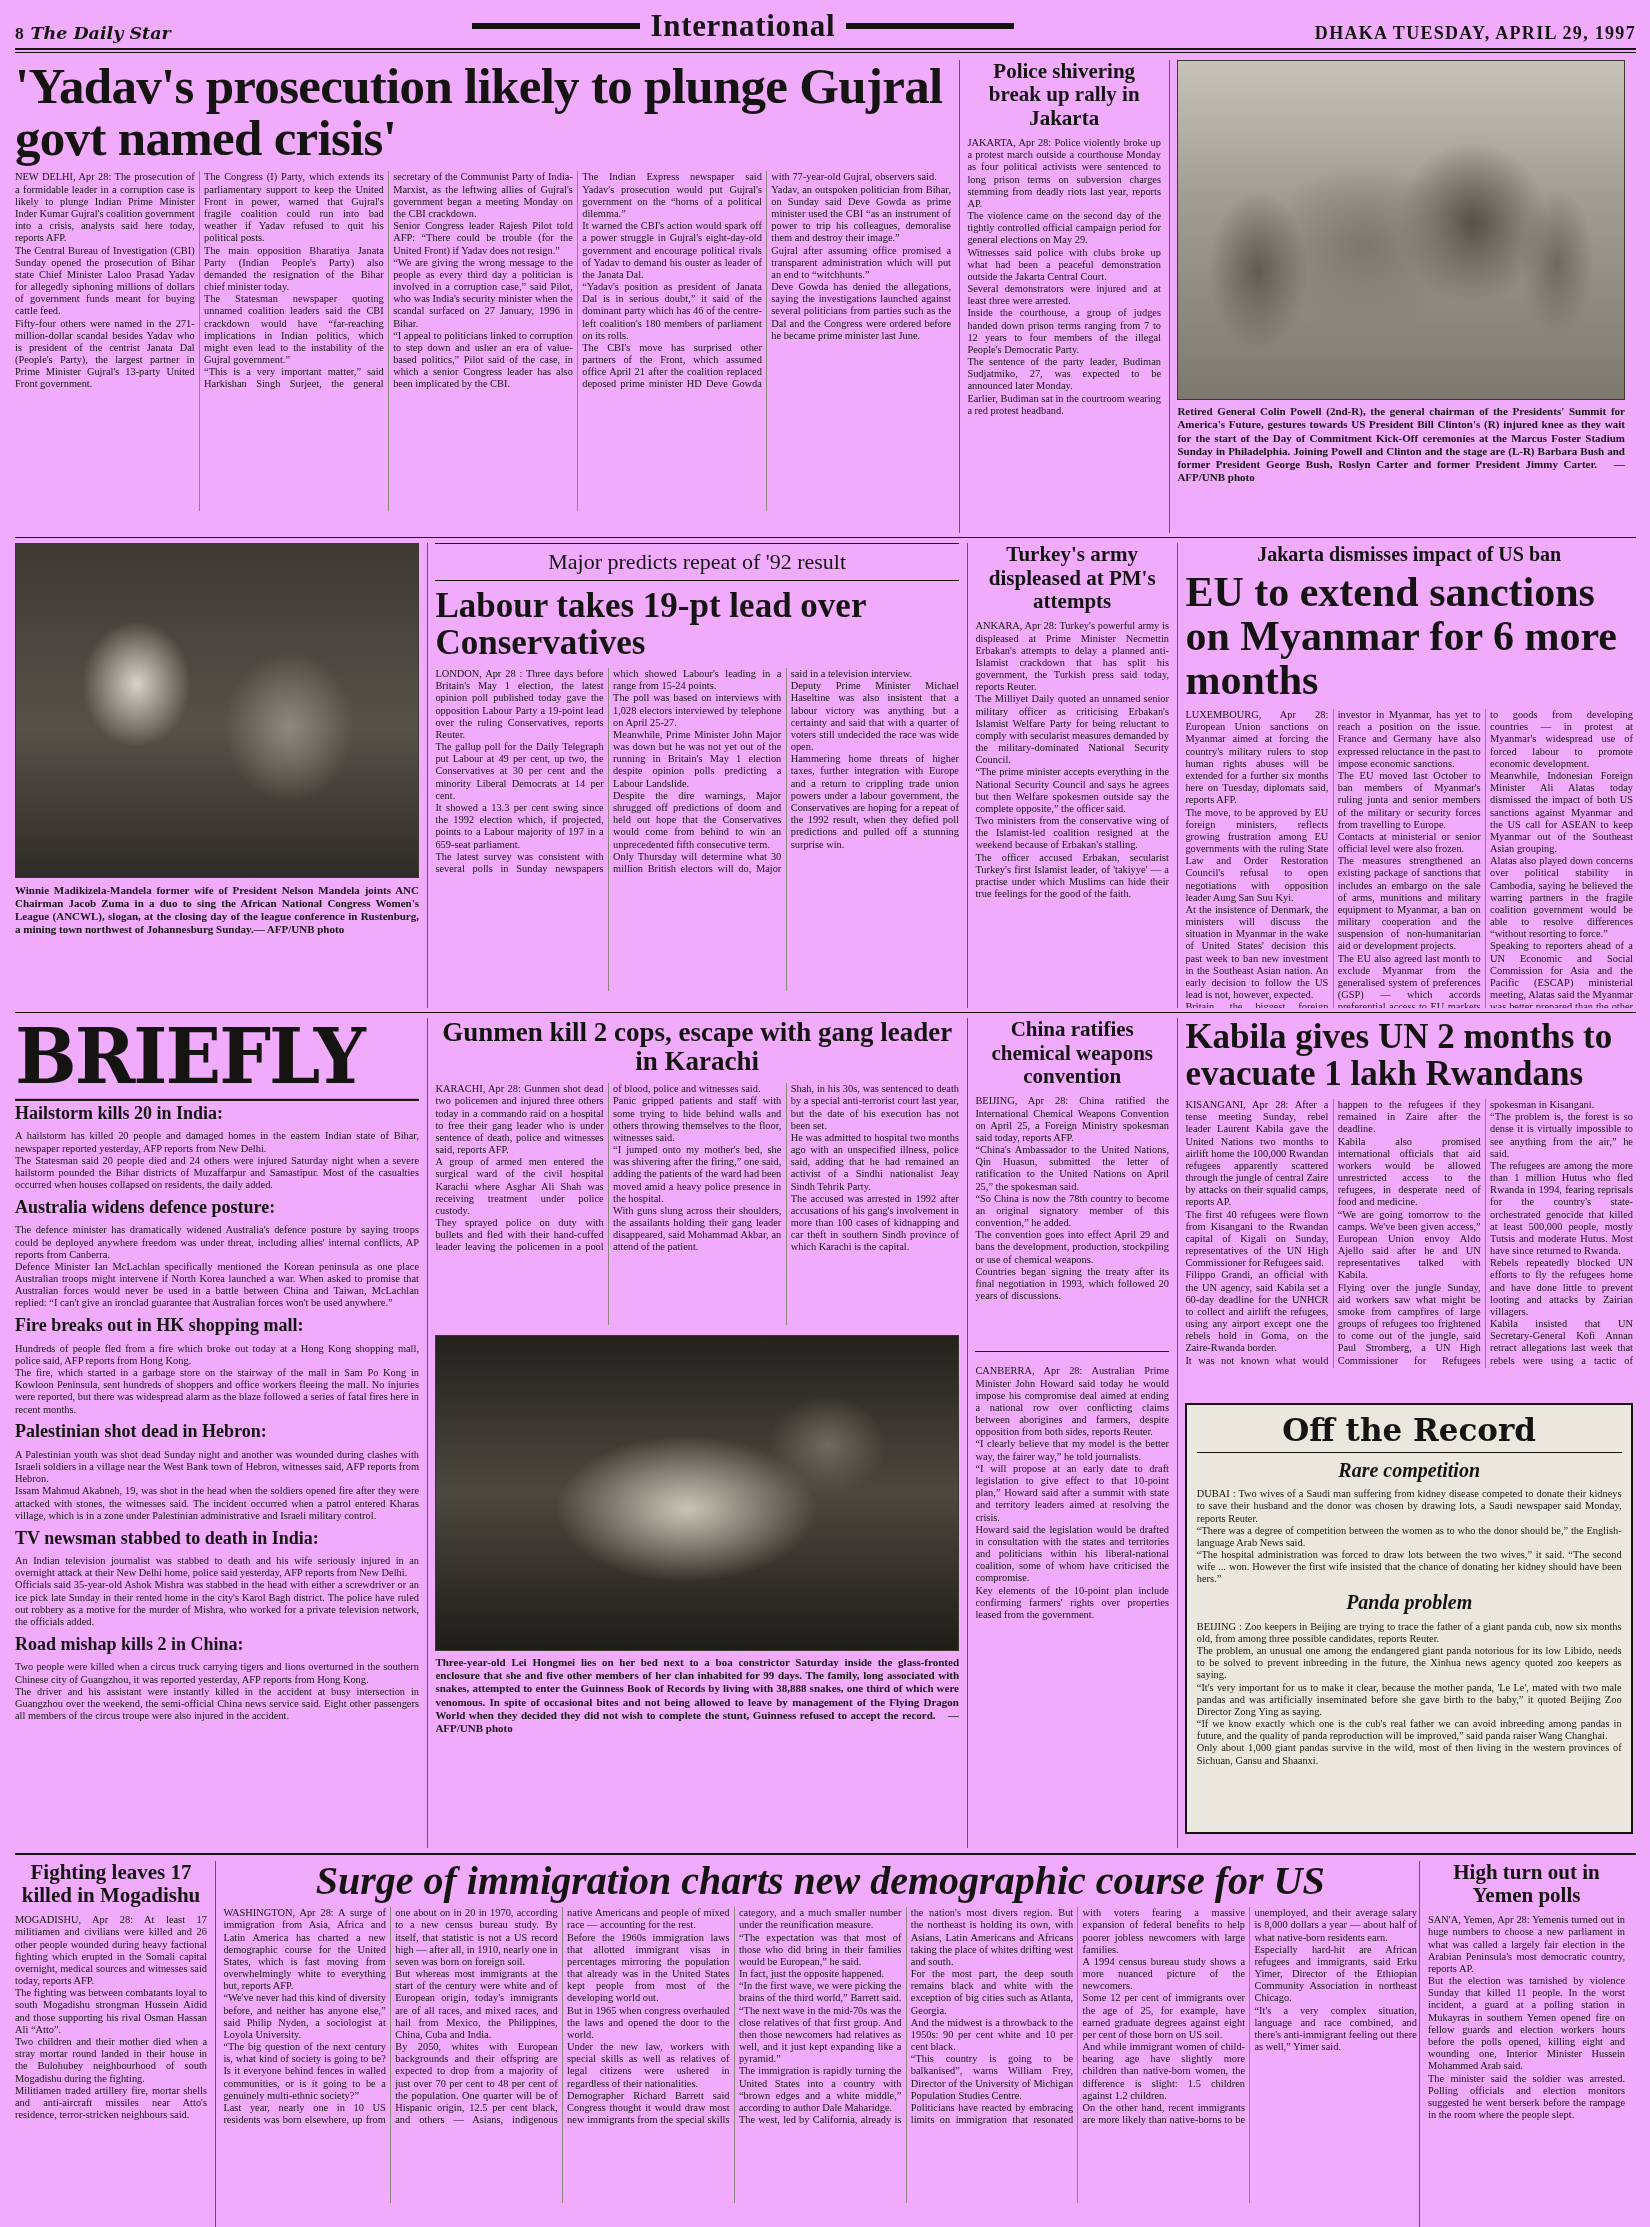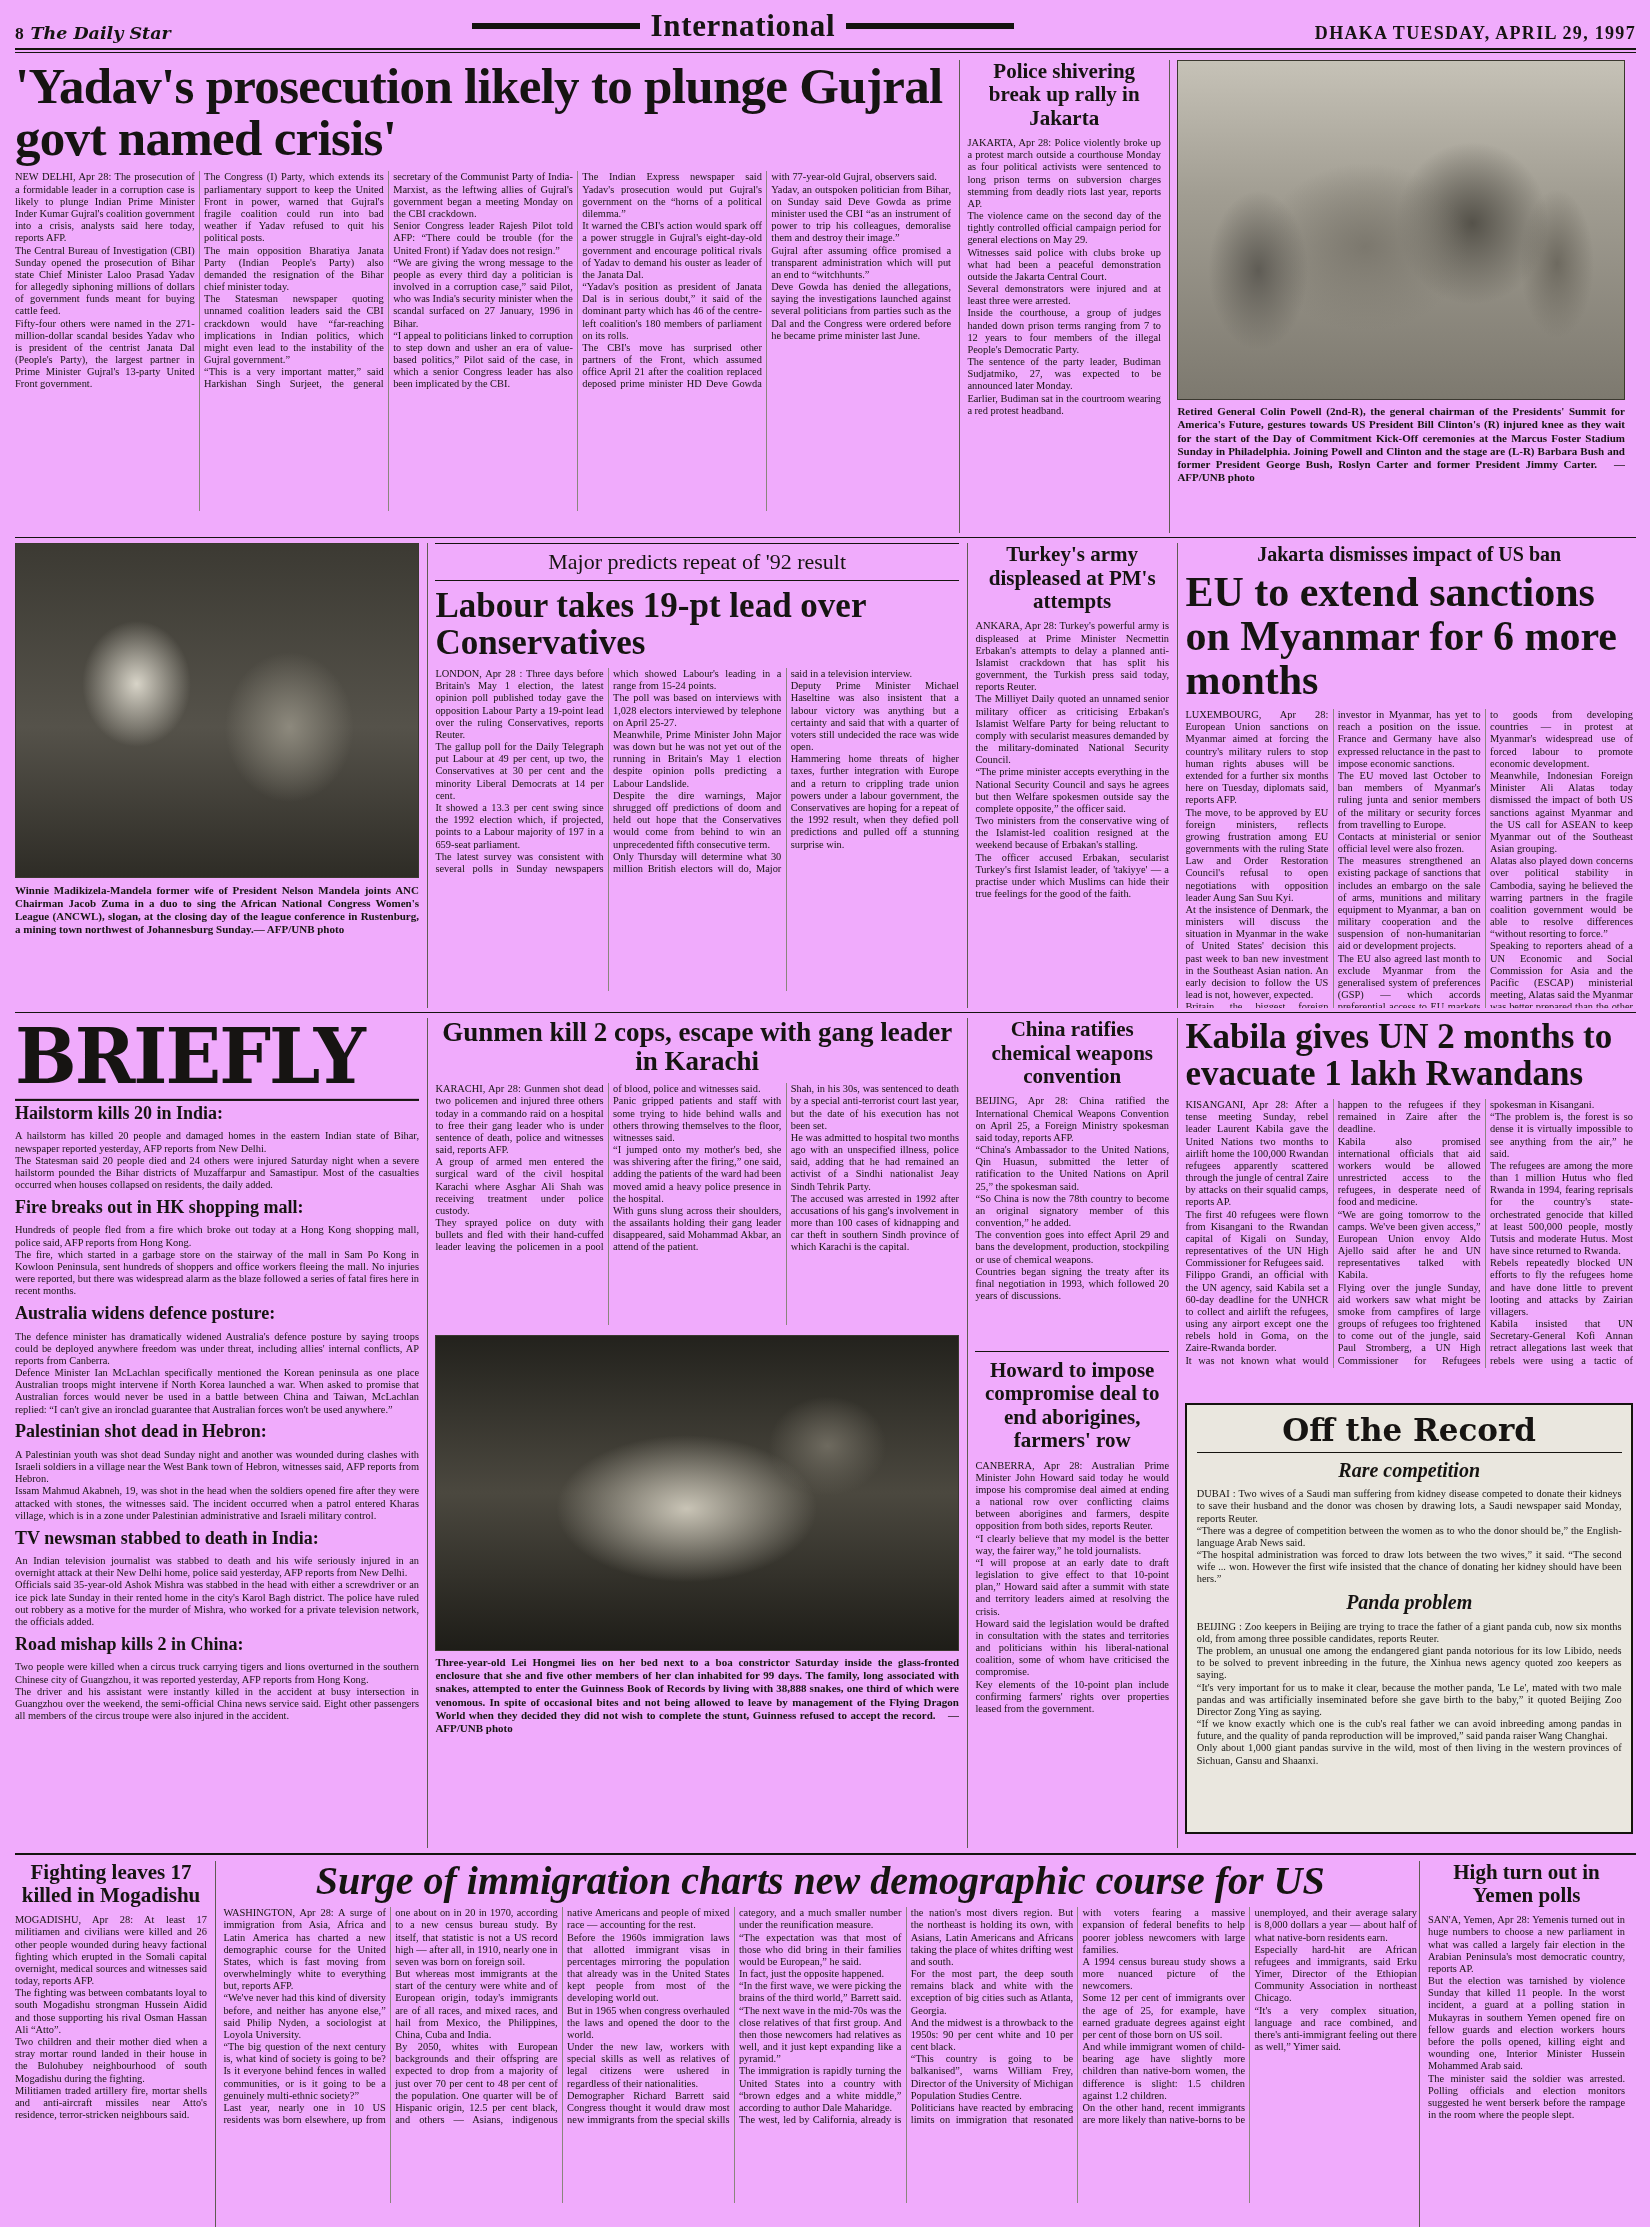--- a/index.html
+++ b/index.html
@@ -202,28 +202,28 @@
 
   <div class="row rowC">
     <section class="art w-briefly stack">
       <div class="briefly-logo">BRIEFLY</div>
       <div class="brief-item">
         <h4>Hailstorm kills 20 in India:</h4>
         <div class="body-text">A hailstorm has killed 20 people and damaged homes in the eastern Indian state of Bihar, newspaper reported yesterday, AFP reports from New Delhi.
 The Statesman said 20 people died and 24 others were injured Saturday night when a severe hailstorm pounded the Bihar districts of Muzaffarpur and Samastipur. Most of the casualties occurred when houses collapsed on residents, the daily added.</div>
       </div>
       <div class="brief-item">
+        <h4>Australia widens defence posture:</h4>
+        <div class="body-text">The defence minister has dramatically widened Australia's defence posture by saying troops could be deployed anywhere freedom was under threat, including allies' internal conflicts, AP reports from Canberra.
+Defence Minister Ian McLachlan specifically mentioned the Korean peninsula as one place Australian troops might intervene if North Korea launched a war. When asked to promise that Australian forces would never be used in a battle between China and Taiwan, McLachlan replied: “I can't give an ironclad guarantee that Australian forces won't be used anywhere.”</div>
+      </div>
+      <div class="brief-item">
         <h4>Fire breaks out in HK shopping mall:</h4>
         <div class="body-text">Hundreds of people fled from a fire which broke out today at a Hong Kong shopping mall, police said, AFP reports from Hong Kong.
 The fire, which started in a garbage store on the stairway of the mall in Sam Po Kong in Kowloon Peninsula, sent hundreds of shoppers and office workers fleeing the mall. No injuries were reported, but there was widespread alarm as the blaze followed a series of fatal fires here in recent months.</div>
-      </div>
-      <div class="brief-item">
-        <h4>Australia widens defence posture:</h4>
-        <div class="body-text">The defence minister has dramatically widened Australia's defence posture by saying troops could be deployed anywhere freedom was under threat, including allies' internal conflicts, AP reports from Canberra.
-Defence Minister Ian McLachlan specifically mentioned the Korean peninsula as one place Australian troops might intervene if North Korea launched a war. When asked to promise that Australian forces would never be used in a battle between China and Taiwan, McLachlan replied: “I can't give an ironclad guarantee that Australian forces won't be used anywhere.”</div>
       </div>
       <div class="brief-item">
         <h4>Palestinian shot dead in Hebron:</h4>
         <div class="body-text">A Palestinian youth was shot dead Sunday night and another was wounded during clashes with Israeli soldiers in a village near the West Bank town of Hebron, witnesses said, AFP reports from Hebron.
 Issam Mahmud Akabneh, 19, was shot in the head when the soldiers opened fire after they were attacked with stones, the witnesses said. The incident occurred when a patrol entered Kharas village, which is in a zone under Palestinian administrative and Israeli military control.</div>
       </div>
       <div class="brief-item">
         <h4>TV newsman stabbed to death in India:</h4>
         <div class="body-text">An Indian television journalist was stabbed to death and his wife seriously injured in an overnight attack at their New Delhi home, police said yesterday, AFP reports from New Delhi.
 Officials said 35-year-old Ashok Mishra was stabbed in the head with either a screwdriver or an ice pick late Sunday in their rented home in the city's Karol Bagh district. The police have ruled out robbery as a motive for the murder of Mishra, who worked for a private television network, the officials added.</div>
@@ -258,21 +258,20 @@
       <article class="art">
         <h3 class="hl-col">China ratifies chemical weapons convention</h3>
         <div class="body-text" style="height:249px;">BEIJING, Apr 28: China ratified the International Chemical Weapons Convention on April 25, a Foreign Ministry spokesman said today, reports AFP.
 “China's Ambassador to the United Nations, Qin Huasun, submitted the letter of ratification to the United Nations on April 25,” the spokesman said.
 “So China is now the 78th country to become an original signatory member of this convention,” he added.
 The convention goes into effect April 29 and bans the development, production, stockpiling or use of chemical weapons.
 Countries began signing the treaty after its final negotiation in 1993, which followed 20 years of discussions.</div>
       </article>
       <div class="hr-thin"></div>
       <article class="art">
-        <h3 class="hl-col">Howard to impose compromise deal to end aborigines, farmers' row</h3>
         <div class="body-text" style="height:377px;">CANBERRA, Apr 28: Australian Prime Minister John Howard said today he would impose his compromise deal aimed at ending a national row over conflicting claims between aborigines and farmers, despite opposition from both sides, reports Reuter.
 “I clearly believe that my model is the better way, the fairer way,” he told journalists.
 “I will propose at an early date to draft legislation to give effect to that 10-point plan,” Howard said after a summit with state and territory leaders aimed at resolving the crisis.
 Howard said the legislation would be drafted in consultation with the states and territories and politicians within his liberal-national coalition, some of whom have criticised the compromise.
 Key elements of the 10-point plan include confirming farmers' rights over properties leased from the government.</div>
       </article>
     </section>
 
     <section class="art w-right stack vl">
       <article class="art">

